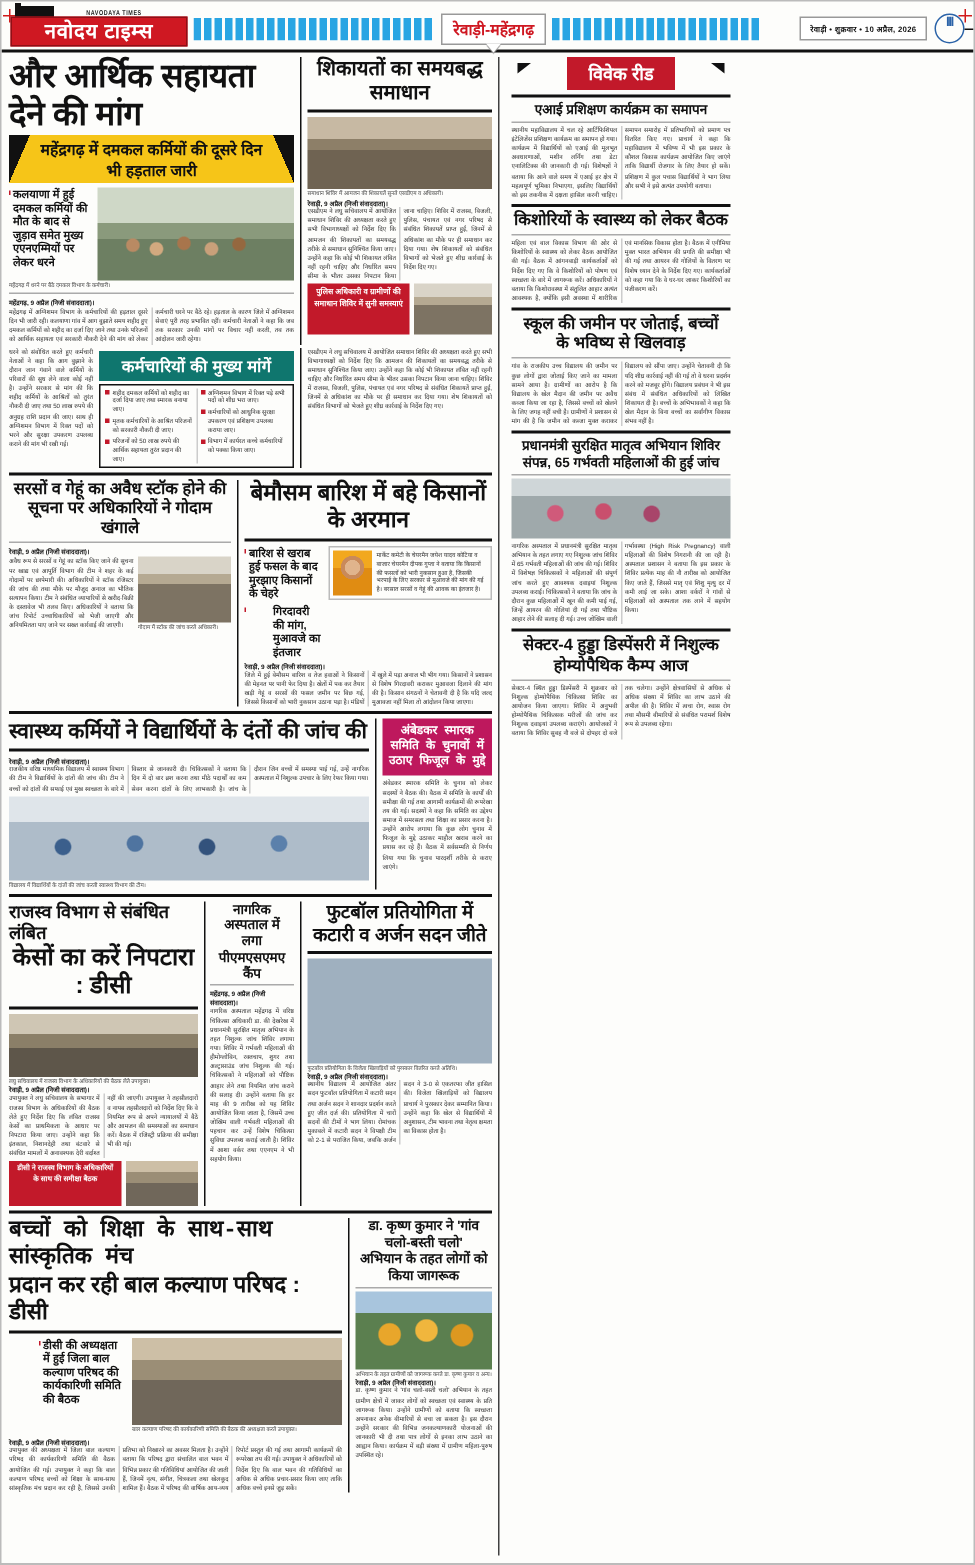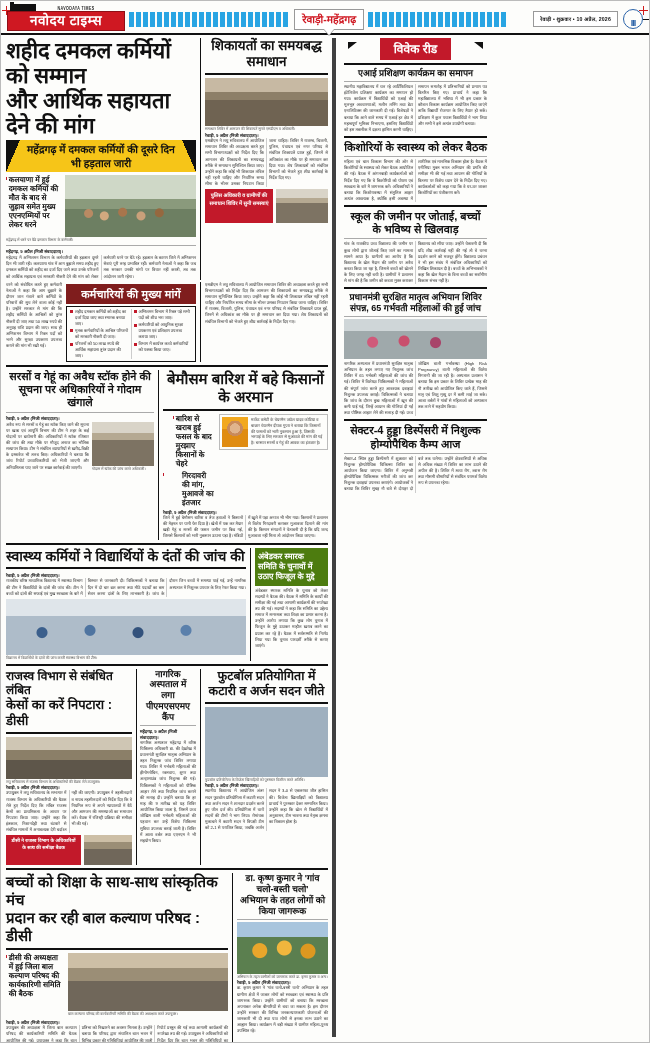--- a/index.html
+++ b/index.html
@@ -94,40 +94,40 @@
   .date-box{
     background:#fff;border:1px solid #999;
     font-size:5.2px;font-weight:bold;color:#111;
     padding:3px 6px;white-space:nowrap;
     letter-spacing:.2px;
   }
   .page-emblem{
     width:20px;height:20px;border-radius:50%;
     border:1.4px solid #2b63a8;
     margin-left:5px;
-    display:flex;align-items:flex-end;justify-content:center;
+    display:flex;align-items:flex-start;justify-content:center;
     position:relative;
   }
   .page-emblem span{
     font-size:9px;font-weight:bold;color:#2b63a8;line-height:1;
     letter-spacing:-1px;
   }
   .page-emblem:after{
     content:"";position:absolute;right:-7px;top:9px;width:6px;height:1px;background:#111;
   }
 
   
   .body-grid{
     display:flex;
     padding:3px 5px 4px 5px;
     gap:4px;
     height:1006px;
   }
   .col-left{ width:322px; flex:0 0 322px; }
-  .col-right{ width:155px; flex:0 0 155px; border-left:4px solid #404040; padding-left:8px;}
+  .col-right{ width:155px; flex:0 0 155px; border-left:1px solid #404040; padding-left:8px;}
 
   
   .h-main{
     font-size:22px;font-weight:bold;line-height:1.14;
     color:#111;letter-spacing:-.2px;
   }
   .h-yellow{
     background:#f6c518;
     font-size:10.5px;font-weight:bold;color:#111;
     text-align:center;padding:2px 16px;
@@ -138,21 +138,21 @@
   }
   .h-yellow:before{left:0;background:linear-gradient(to bottom right,#111 50%,transparent 50%);}
   .h-yellow:after{right:0;background:linear-gradient(to bottom left,#111 50%,transparent 50%);}
 
   .h-2{font-size:13.5px;font-weight:bold;line-height:1.2;color:#111;}
   .h-3{font-size:11px;font-weight:bold;line-height:1.2;color:#111;}
   .h-4{font-size:9px;font-weight:bold;line-height:1.2;color:#111;}
   .h-5{font-size:7.5px;font-weight:bold;line-height:1.2;color:#111;}
 
   .redbar{
-    background:#7f1d1d;color:#fff;font-weight:bold;font-size:11px;
+    background:#0f766e;color:#fff;font-weight:bold;font-size:11px;
     text-align:center;padding:2px 0 3px 0;margin:2px 0;
     letter-spacing:.2px;
   }
   .vivek{
     position:relative;text-align:center;margin-bottom:2px;
   }
   .vivek .tag{
     background:#c2192a;color:#fff;font-weight:bold;font-size:12px;
     padding:2px 14px 3px 14px;display:inline-block;
   }
@@ -241,22 +241,22 @@
   
   .demand-box{border:1px solid #111;padding:2px 3px;}
   .bullet{display:flex;gap:2px;font-size:4.1px;line-height:1.45;color:#2a2a2a;margin-bottom:1.5px;}
   .bullet .dot{flex:0 0 3px;height:3px;background:#c2192a;margin-top:1.5px;}
 
   .callout-red{
     background:#c2192a;color:#fff;font-size:5.2px;font-weight:bold;
     padding:3px 4px;line-height:1.4;text-align:center;
   }
   .callout-grey{
-    background:#4d7c0f;color:#fff;font-size:8px;font-weight:bold;
-    padding:4px 3px;line-height:1.25;text-align:left;
+    background:#be185d;color:#fff;font-size:8px;font-weight:bold;
+    padding:4px 3px;line-height:1.25;text-align:center;font-family:Liberation Mono, monospace;
   }
   .quote-box{
     border:1px solid #bbb;padding:2px;display:flex;gap:3px;align-items:flex-start;
   }
   .quote-box .qtxt{font-size:4px;line-height:1.45;color:#333;}
 
   .sq{width:3px;height:3px;background:#c2192a;display:inline-block;}
 
   .hr-black{height:2px;background:#111;margin:3px 0;}
   .hr-grey{height:1px;background:#aaa;margin:2px 0;}
@@ -335,21 +335,20 @@
     </div>
   </div>
 
   <div class="body-grid">
 
     <div class="col-left">
 
       <div style="display:flex;gap:4px;">
 
         <div style="width:190px;flex:0 0 190px;">
-          <div class="h-main">शहीद दमकल कर्मियों को सम्मान</div>
           <div class="h-main">और आर्थिक सहायता देने की मांग</div>
           <div class="h-yellow">महेंद्रगढ़ में दमकल कर्मियों की दूसरे दिन भी हड़ताल जारी</div>
 
           <div style="display:flex;gap:3px;margin-top:3px;">
             <div style="width:56px;flex:0 0 56px;">
               <div style="display:flex;gap:2px;">
                 <span class="sq" style="margin-top:2px;"></span>
                 <div class="h-5">कलयाणा में हुई दमकल कर्मियों की मौत के बाद से जुड़ाव समेत मुख्य एएनएम्मियों पर लेकर धरने</div>
               </div>
             </div>
@@ -439,21 +438,21 @@
               <div class="caption">गोदाम में स्टॉक की जांच करते अधिकारी।</div>
             </div>
           </div>
         </div>
 
         <div style="flex:1;border-left:1px solid #111;padding-left:4px;">
           <div class="h-2" style="text-align:center;font-size:15px;">बेमौसम बारिश में बहे किसानों के अरमान</div>
           <div class="hr-black"></div>
           <div style="display:flex;gap:4px;">
             <div style="width:52px;flex:0 0 52px;">
-              <div style="display:flex;gap:2px;margin-bottom:3px;margin-left:10px;">
+              <div style="display:flex;gap:2px;margin-bottom:3px;">
                 <span class="sq" style="margin-top:2px;"></span>
                 <div class="h-5">बारिश से खराब हुई फसल के बाद मुरझाए किसानों के चेहरे</div>
               </div>
               <div style="display:flex;gap:18px;">
                 <span class="sq" style="margin-top:2px;"></span>
                 <div class="h-5">गिरदावरी की मांग, मुआवजे का इंतजार</div>
               </div>
             </div>
             <div style="flex:1;">
               <div class="quote-box">
@@ -482,21 +481,21 @@
           <div class="callout-grey">अंबेडकर स्मारक समिति के चुनावों में उठाए फिजूल के मुद्दे</div>
           <div class="txt" style="margin-top:2px;">अंबेडकर स्मारक समिति के चुनाव को लेकर सदस्यों ने बैठक की। बैठक में समिति के कार्यों की समीक्षा की गई तथा आगामी कार्यक्रमों की रूपरेखा तय की गई। सदस्यों ने कहा कि समिति का उद्देश्य समाज में समरसता तथा शिक्षा का प्रसार करना है। उन्होंने आरोप लगाया कि कुछ लोग चुनाव में फिजूल के मुद्दे उठाकर माहौल खराब करने का प्रयास कर रहे हैं। बैठक में सर्वसम्मति से निर्णय लिया गया कि चुनाव पारदर्शी तरीके से कराए जाएंगे।</div>
         </div>
       </div>
 
       <div class="hr-black"></div>
 
       <div style="display:flex;gap:4px;">
         <div style="width:126px;flex:0 0 126px;">
           <div class="h-3" style="font-size:12px;">राजस्व विभाग से संबंधित लंबित</div>
-          <div class="h-3" style="font-size:13px;">केसों का करें निपटारा : डीसी</div>
+          <div class="h-3" style="font-size:16px;text-align:center;">केसों का करें निपटारा : डीसी</div>
           <div class="hr-black"></div>
           <div class="photo ph-desk" style="height:42px;"></div>
           <div class="caption">लघु सचिवालय में राजस्व विभाग के अधिकारियों की बैठक लेते उपायुक्त।</div>
           <div class="byline">रेवाड़ी, 9 अप्रैल (निजी संवाददाता)।</div>
           <div class="txt cols2">उपायुक्त ने लघु सचिवालय के सभागार में राजस्व विभाग के अधिकारियों की बैठक लेते हुए निर्देश दिए कि लंबित राजस्व केसों का प्राथमिकता के आधार पर निपटारा किया जाए। उन्होंने कहा कि इंतकाल, निशानदेही तथा बंटवारे से संबंधित मामलों में अनावश्यक देरी बर्दाश्त नहीं की जाएगी। उपायुक्त ने तहसीलदारों व नायब तहसीलदारों को निर्देश दिए कि वे नियमित रूप से अपने न्यायालयों में बैठें और आमजन की समस्याओं का समाधान करें। बैठक में रजिस्ट्री प्रक्रिया की समीक्षा भी की गई।</div>
           <div style="display:flex;gap:3px;margin-top:2px;">
             <div class="callout-red" style="flex:1;font-size:4.8px;">डीसी ने राजस्व विभाग के अधिकारियों के साथ की समीक्षा बैठक</div>
             <div class="photo ph-hall" style="width:48px;height:30px;"></div>
           </div>
         </div>
@@ -516,25 +515,25 @@
           <div class="caption">फुटबॉल प्रतियोगिता के विजेता खिलाड़ियों को पुरस्कार वितरित करते अतिथि।</div>
           <div class="byline">रेवाड़ी, 9 अप्रैल (निजी संवाददाता)।</div>
           <div class="txt cols2">स्थानीय विद्यालय में आयोजित अंतर सदन फुटबॉल प्रतियोगिता में कटारी सदन तथा अर्जन सदन ने शानदार प्रदर्शन करते हुए जीत दर्ज की। प्रतियोगिता में चारों सदनों की टीमों ने भाग लिया। रोमांचक मुकाबले में कटारी सदन ने विपक्षी टीम को 2-1 से पराजित किया, जबकि अर्जन सदन ने 3-0 से एकतरफा जीत हासिल की। विजेता खिलाड़ियों को विद्यालय प्राचार्य ने पुरस्कार देकर सम्मानित किया। उन्होंने कहा कि खेल से विद्यार्थियों में अनुशासन, टीम भावना तथा नेतृत्व क्षमता का विकास होता है।</div>
         </div>
       </div>
 
       <div class="hr-black"></div>
 
       <div style="display:flex;gap:4px;">
         <div style="width:222px;flex:0 0 222px;">
-          <div class="h-2" style="font-size:15px;">बच्चों को शिक्षा के साथ-साथ सांस्कृतिक मंच</div>
+          <div class="h-2" style="font-size:15px;font-family:Liberation Mono, monospace;">बच्चों को शिक्षा के साथ-साथ सांस्कृतिक मंच</div>
           <div class="h-2" style="font-size:15px;">प्रदान कर रही बाल कल्याण परिषद : डीसी</div>
           <div class="hr-black"></div>
           <div style="display:flex;gap:4px;">
-            <div style="width:58px;flex:0 0 58px;">
+            <div style="width:58px;flex:0 0 58px;margin-left:20px;">
               <div style="display:flex;gap:2px;">
                 <span class="sq" style="margin-top:2px;"></span>
                 <div class="h-5">डीसी की अध्यक्षता में हुई जिला बाल कल्याण परिषद की कार्यकारिणी समिति की बैठक</div>
               </div>
             </div>
             <div style="flex:1;">
               <div class="photo ph-hall" style="height:58px;"></div>
               <div class="caption">बाल कल्याण परिषद की कार्यकारिणी समिति की बैठक की अध्यक्षता करते उपायुक्त।</div>
             </div>
           </div>

